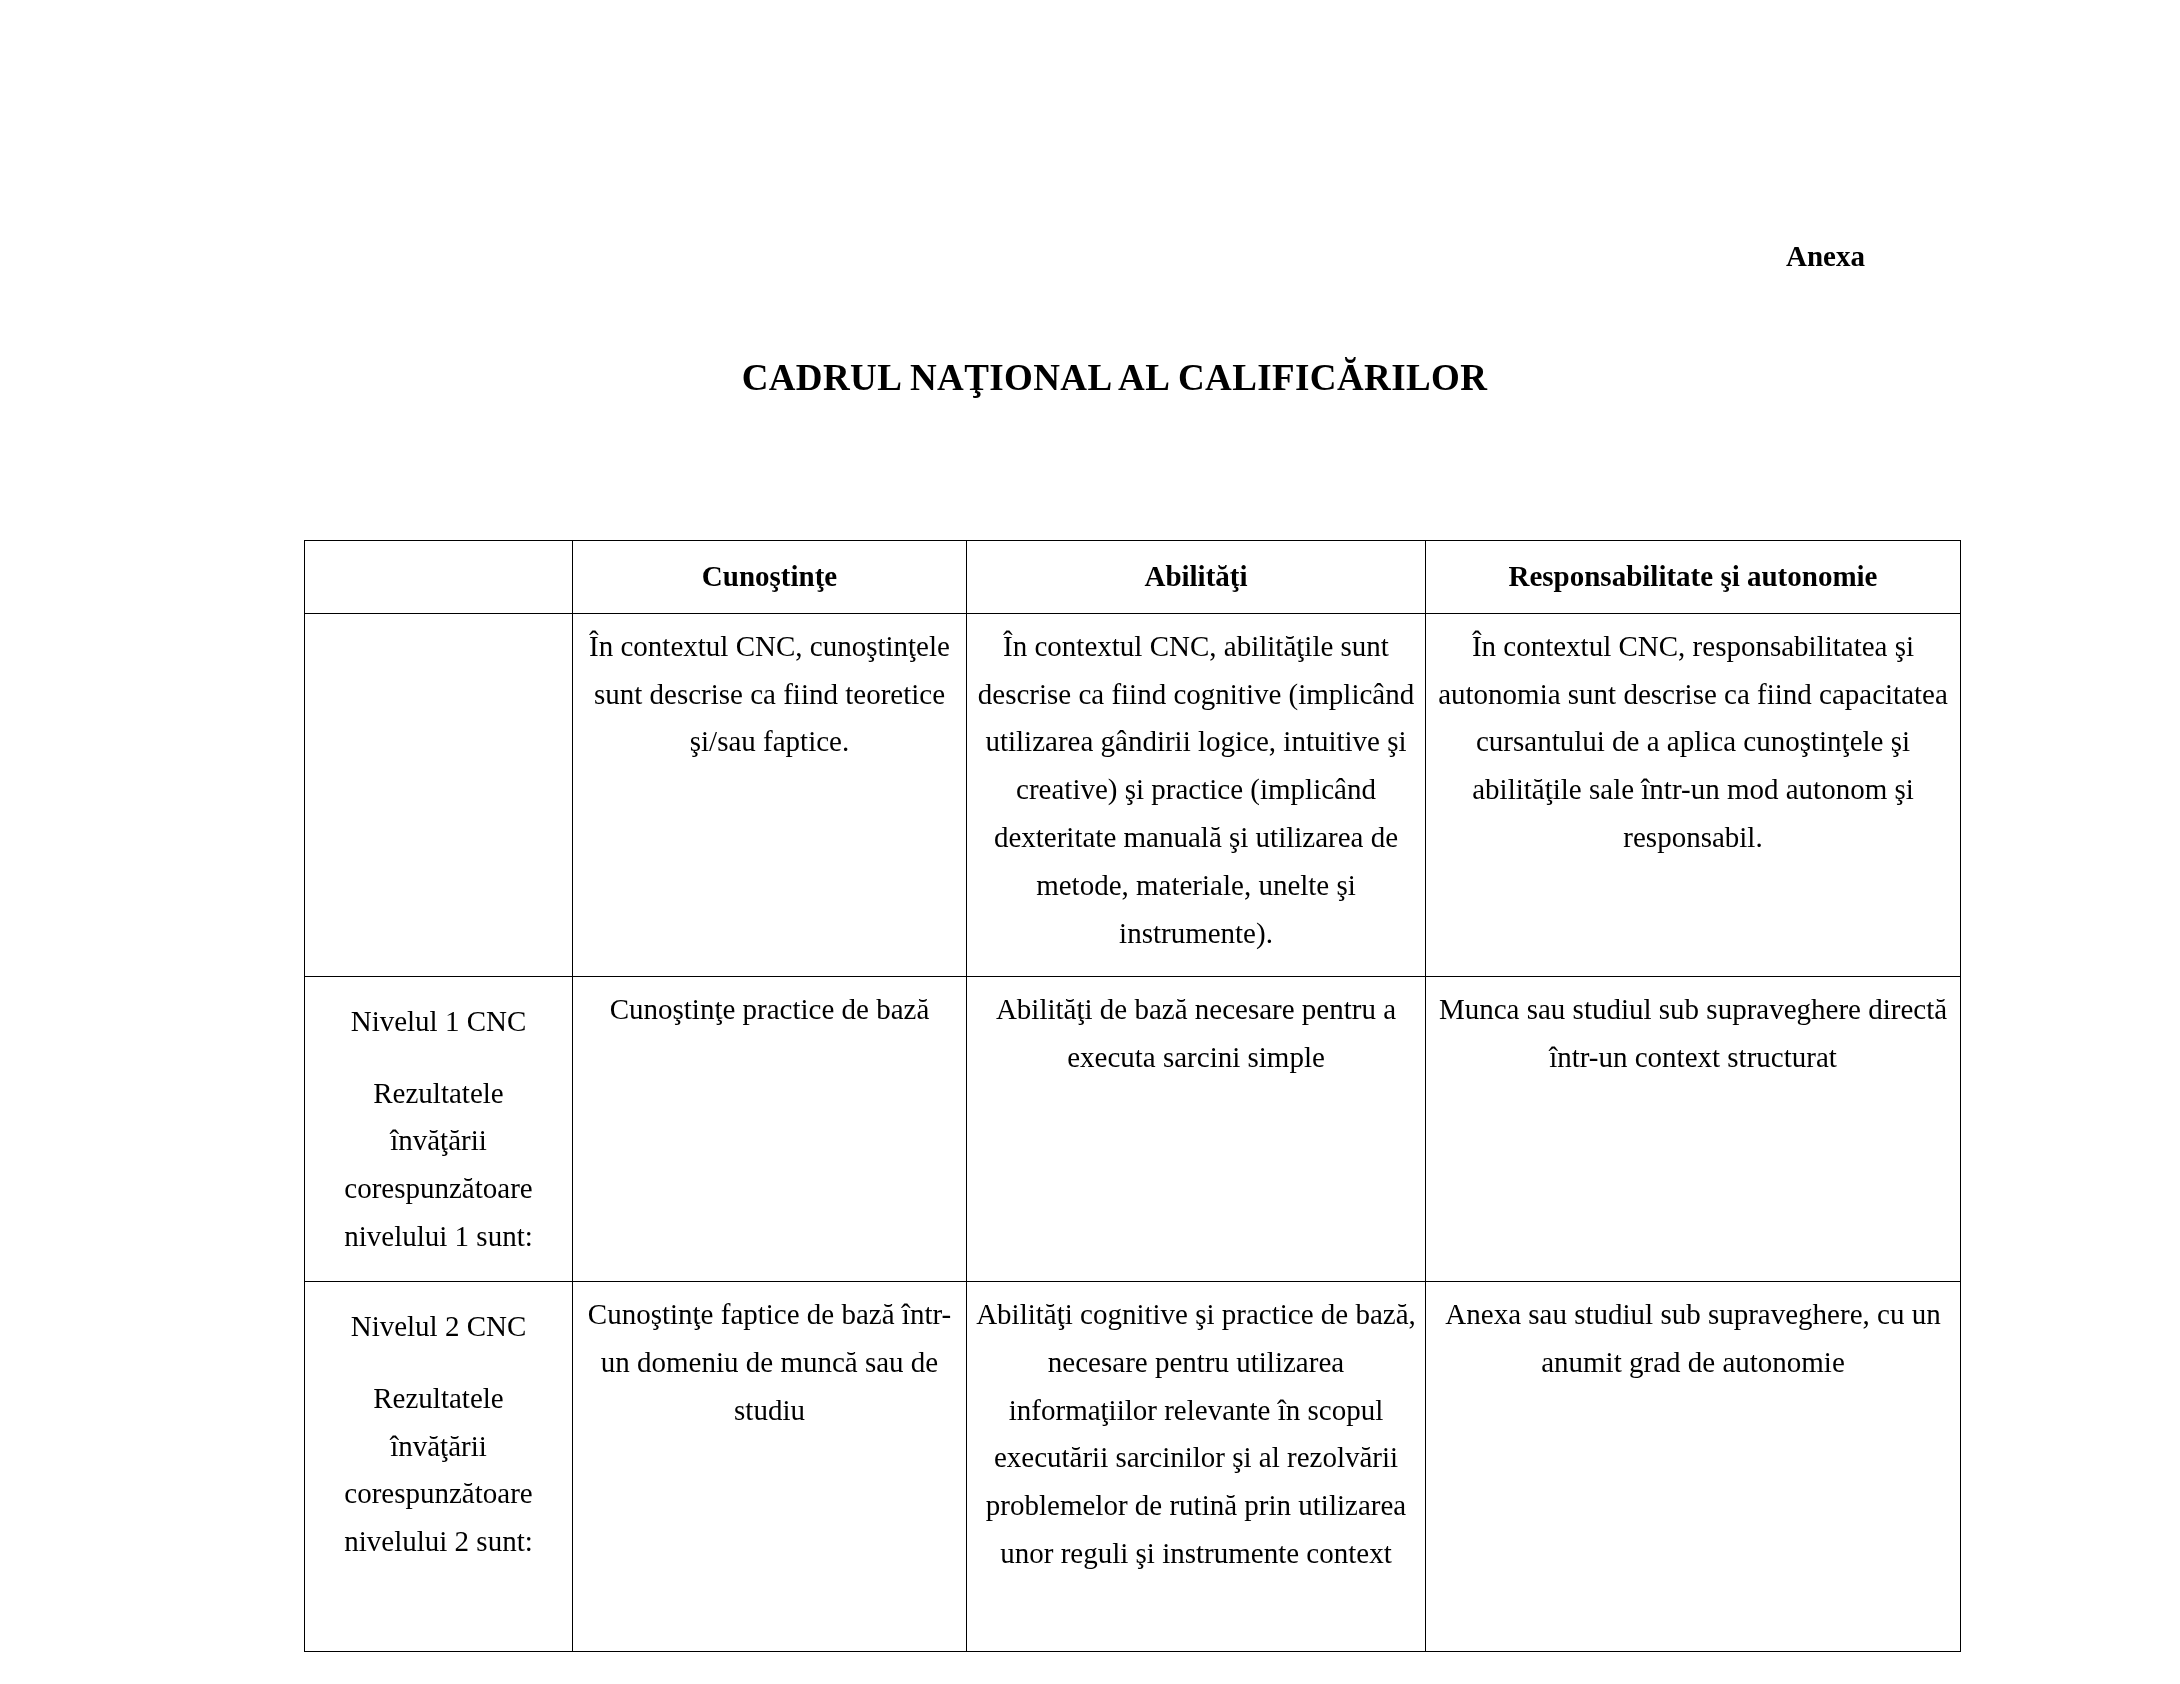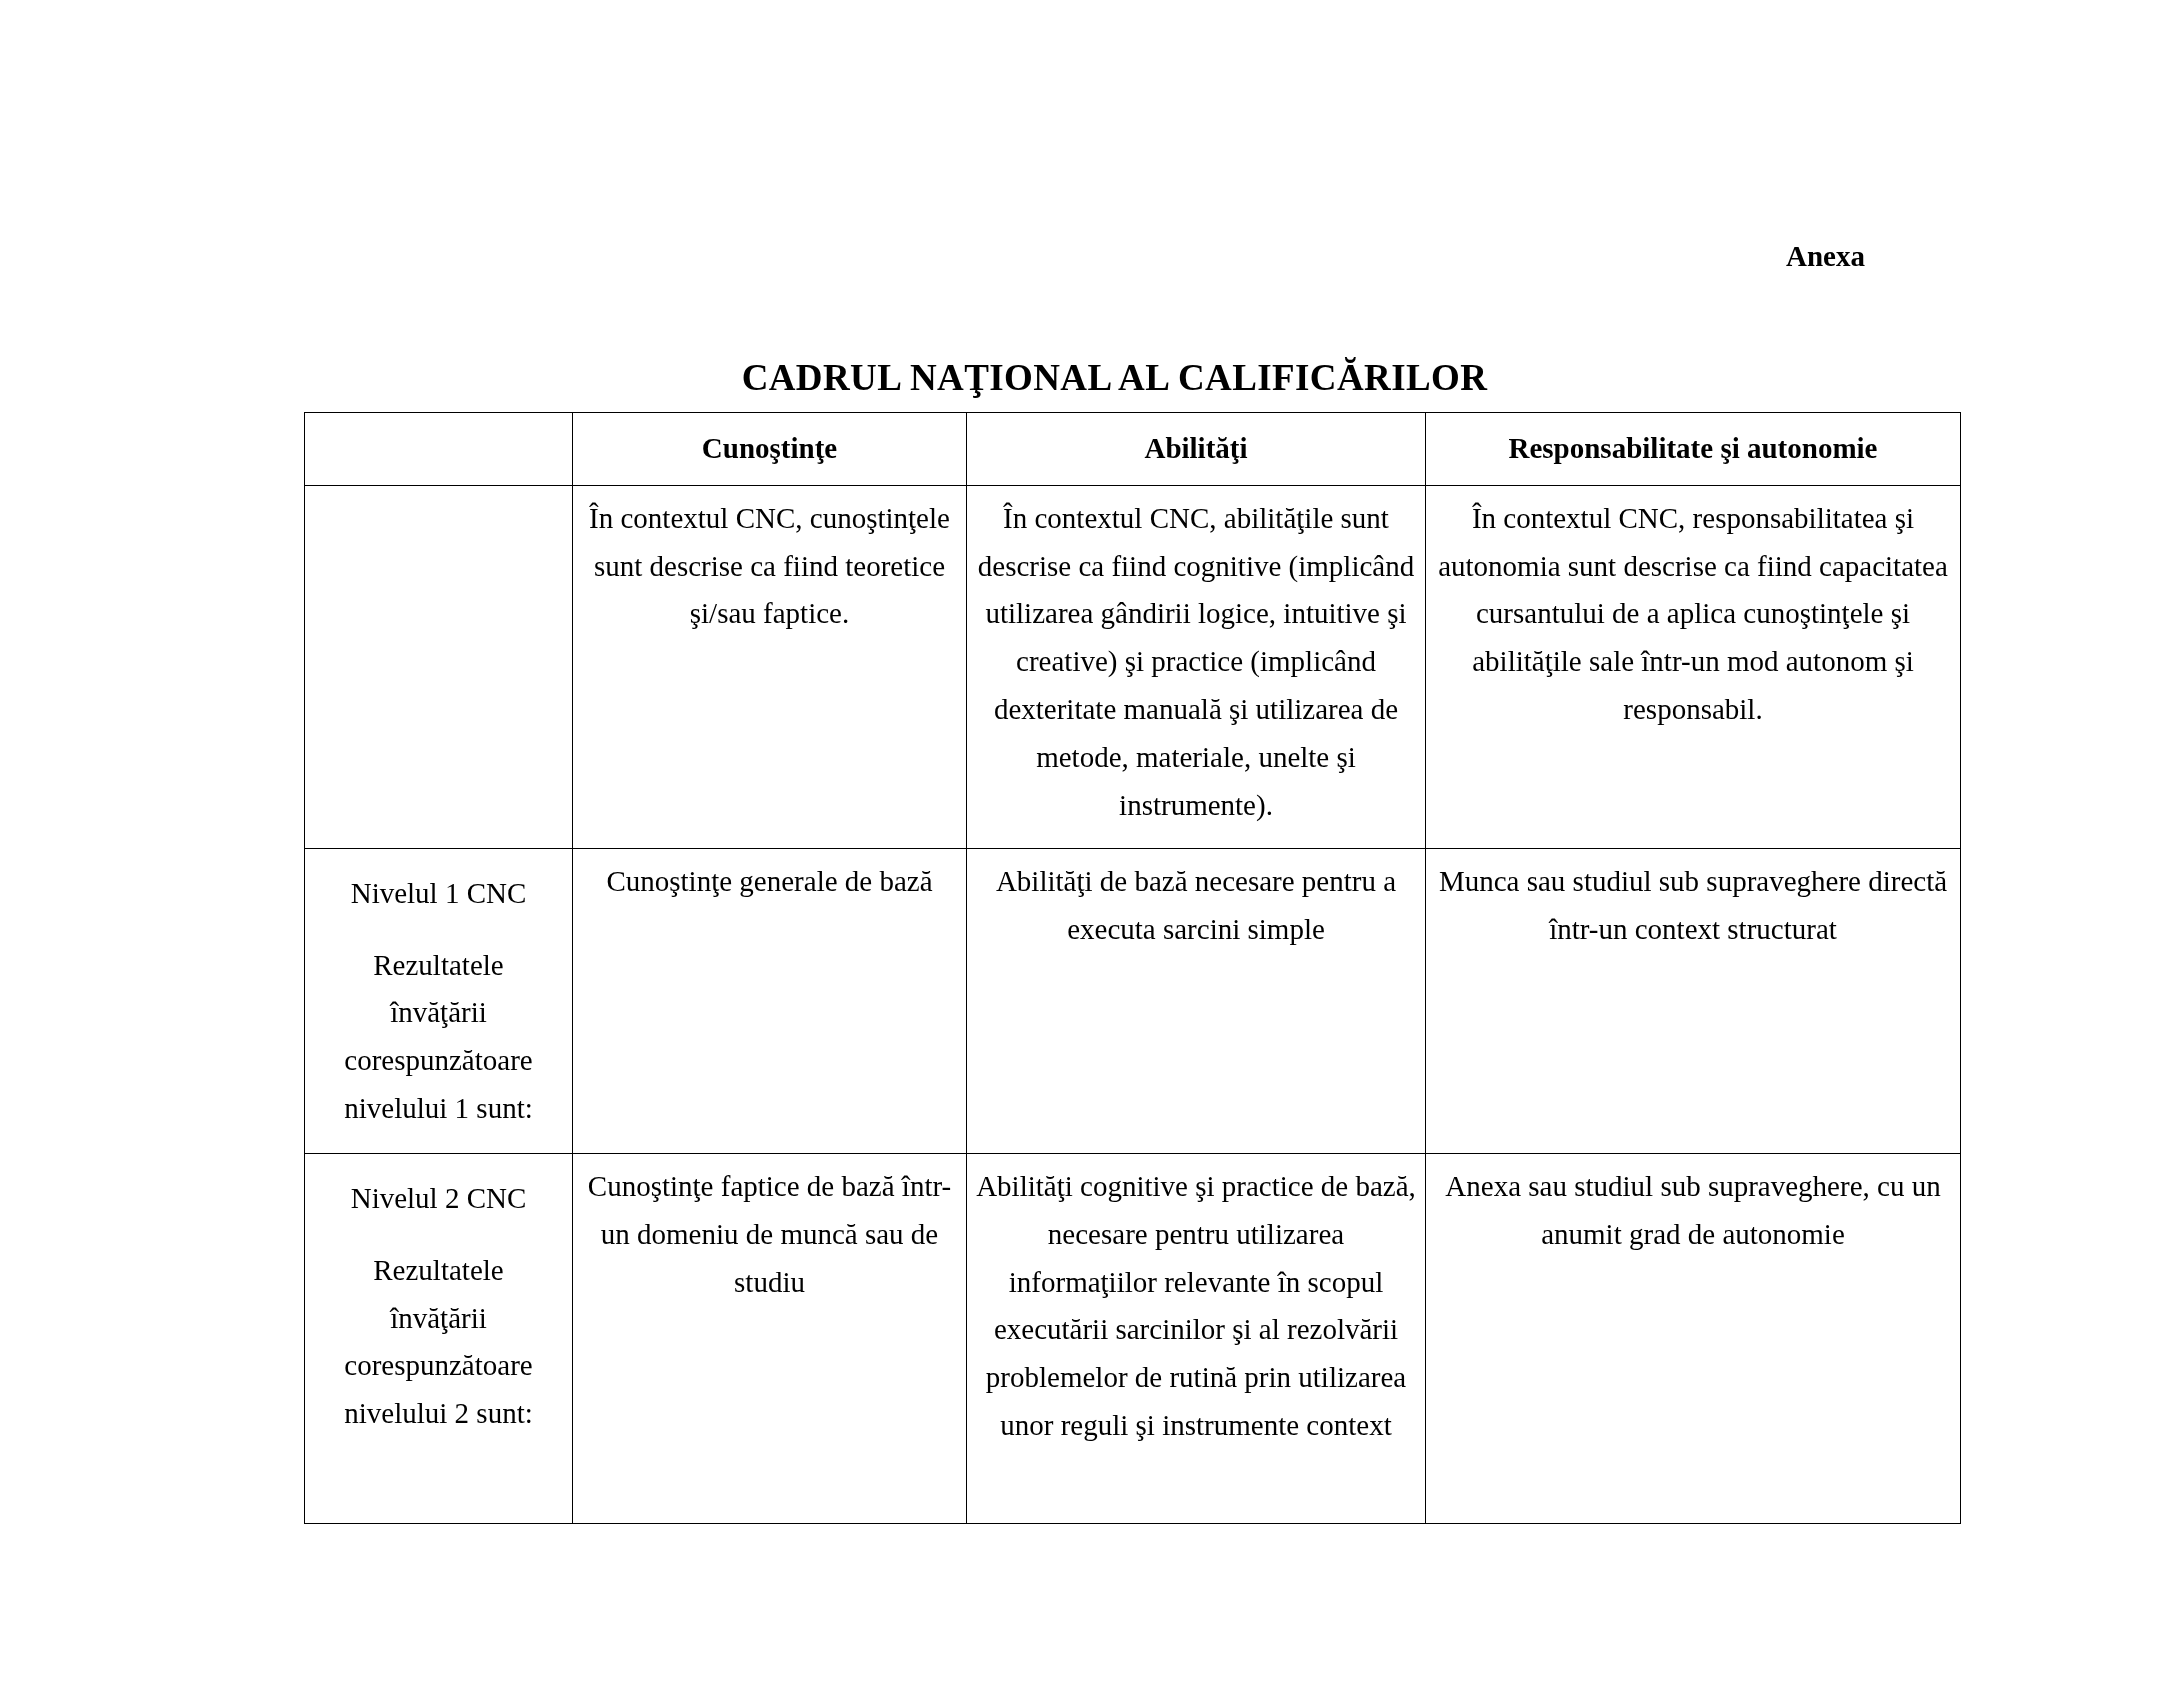--- a/index.html
+++ b/index.html
@@ -25,20 +25,21 @@
   }
   .doc-title {
     margin-top: 58px;
     text-align: center;
     font-weight: bold;
     font-size: 37px;
     letter-spacing: 0.4px;
     line-height: 1.2;
   }
   table.cnc {
+    margin-top: 128px;
     margin-left: 268px;
     border-collapse: collapse;
     table-layout: fixed;
     width: 1656px;
     font-size: 29px;
     line-height: 1.65;
   }
   table.cnc td, table.cnc th {
     border: 1.7px solid #000000;
     text-align: center;
@@ -95,21 +96,21 @@
       <td>În contextul CNC, cunoştinţele sunt descrise ca fiind teoretice şi/sau faptice.</td>
       <td>În contextul CNC, abilităţile sunt descrise ca fiind cognitive (implicând utilizarea gândirii logice, intuitive şi creative) şi practice (implicând dexteritate manuală şi utilizarea de metode, materiale, unelte şi instrumente).</td>
       <td>În contextul CNC, responsabilitatea şi autonomia sunt descrise ca fiind capacitatea cursantului de a aplica cunoştinţele şi abilităţile sale într-un mod autonom şi responsabil.</td>
     </tr>
 
     <tr class="level1-row">
       <td>
         <span class="level-title">Nivelul 1 CNC</span>
         <span class="level-sub">Rezultatele învăţării corespunzătoare nivelului 1 sunt:</span>
       </td>
-      <td>Cunoştinţe generale de bază</td>
+      <td>Cunoştinţe practice de bază</td>
       <td>Abilităţi de bază necesare pentru a executa sarcini simple</td>
       <td>Munca sau studiul sub supraveghere directă într-un context structurat</td>
     </tr>
 
     <tr class="level2-row">
       <td>
         <span class="level-title">Nivelul 2 CNC</span>
         <span class="level-sub">Rezultatele învăţării corespunzătoare nivelului 2 sunt:</span>
       </td>
       <td>Cunoştinţe faptice de bază într-un domeniu de muncă sau de studiu</td>

